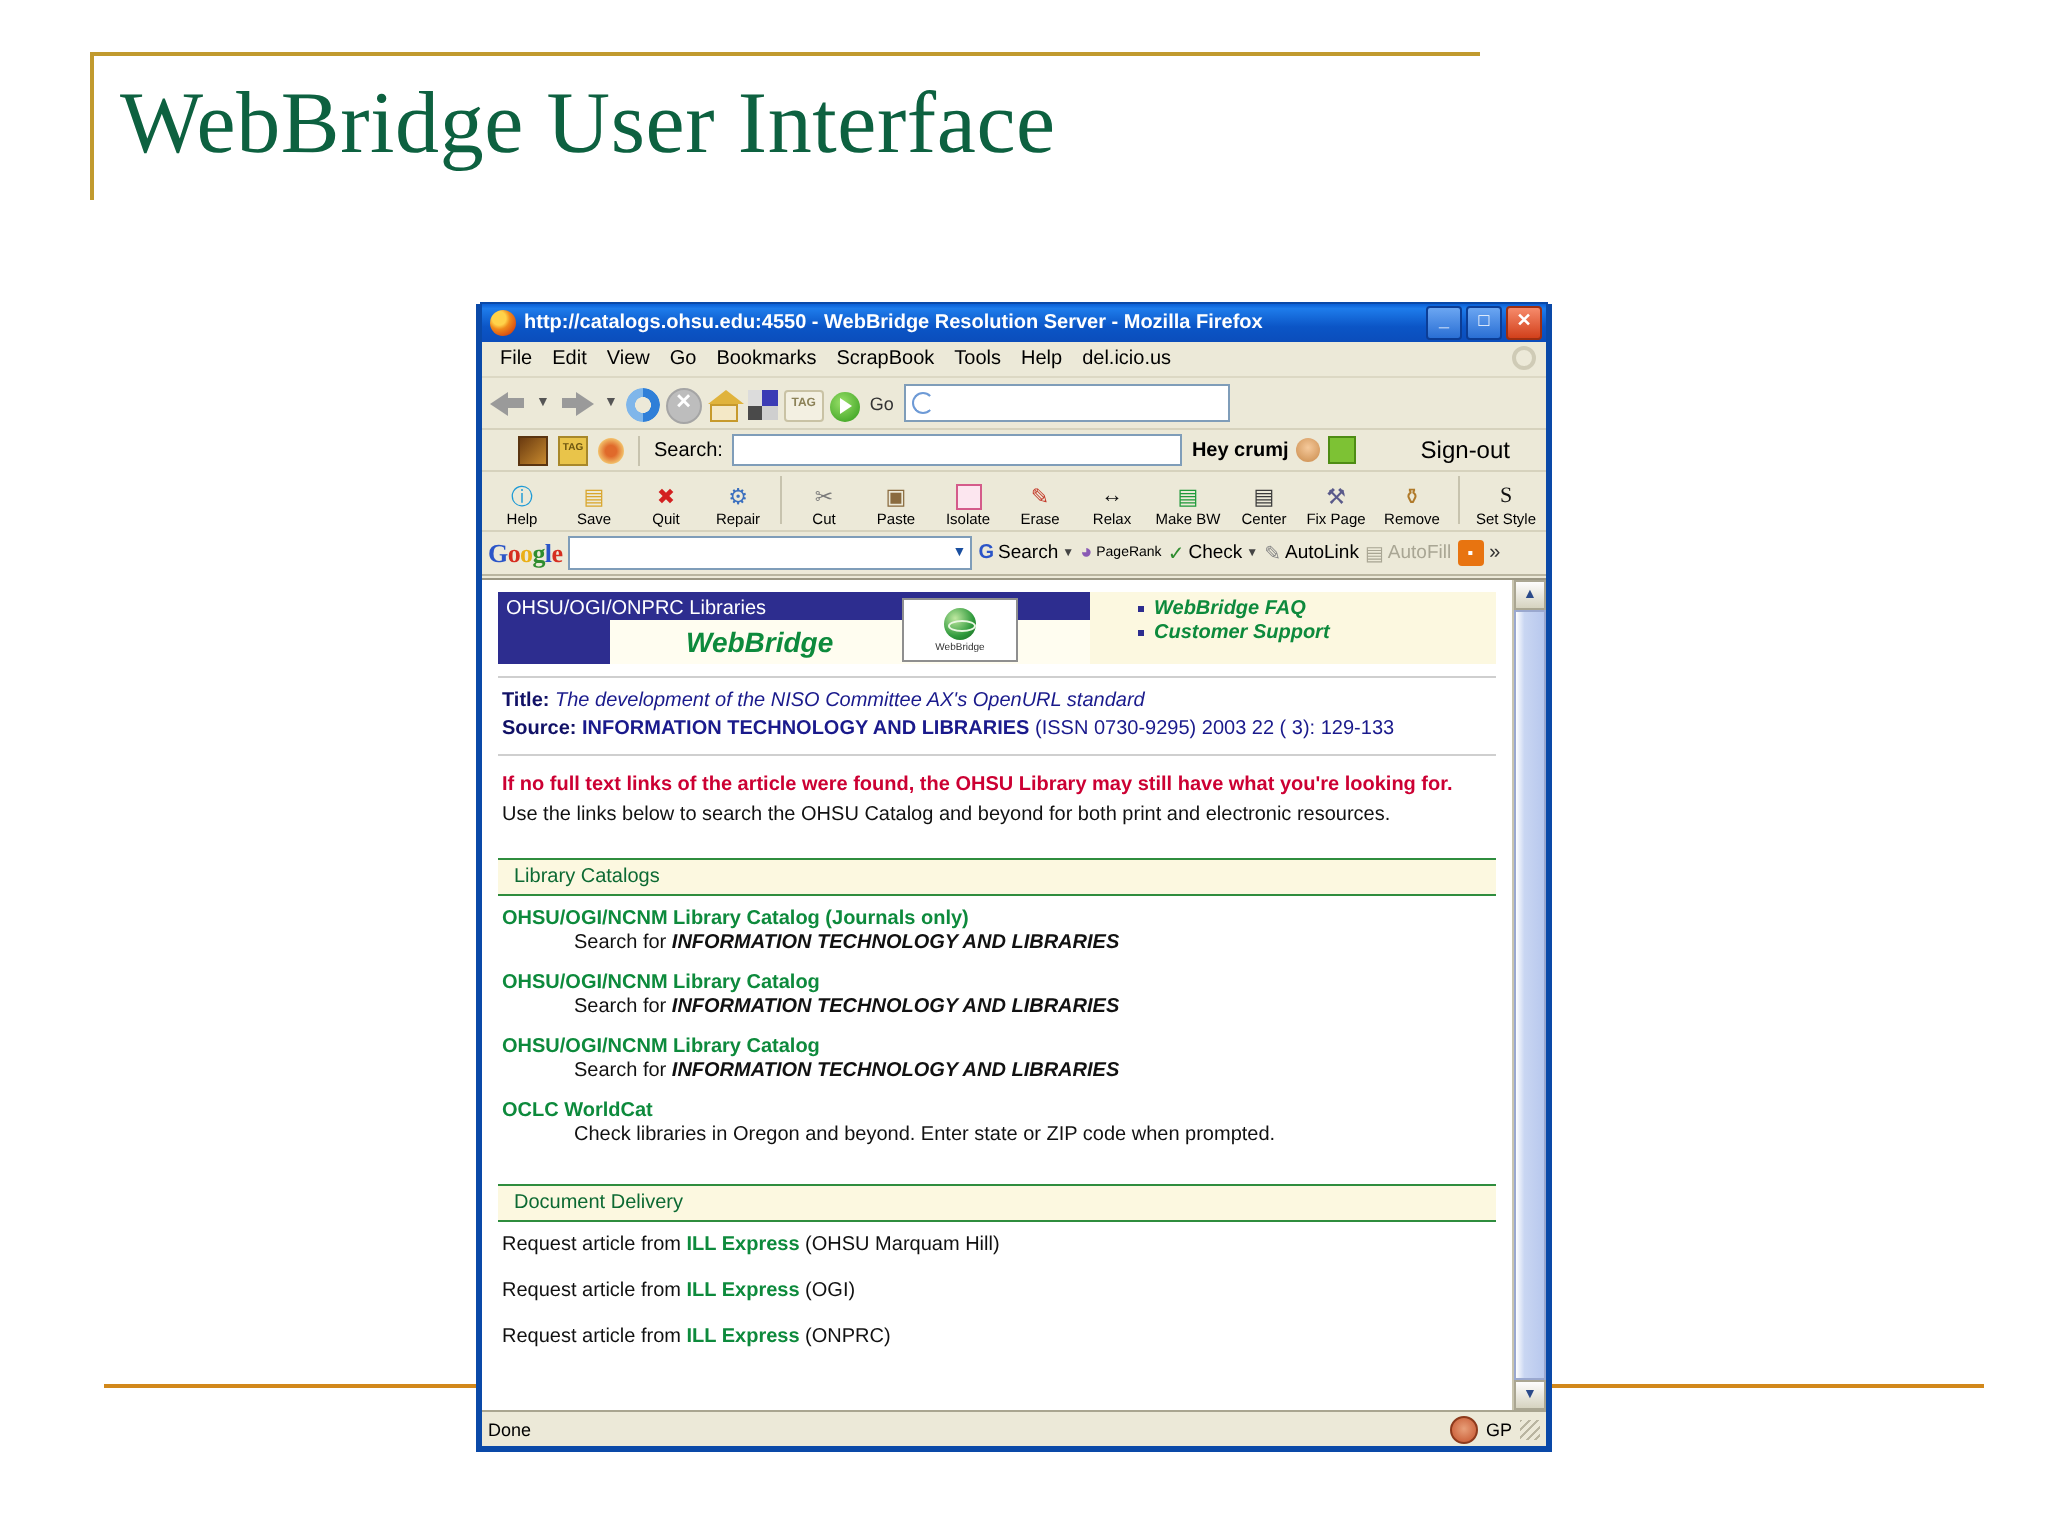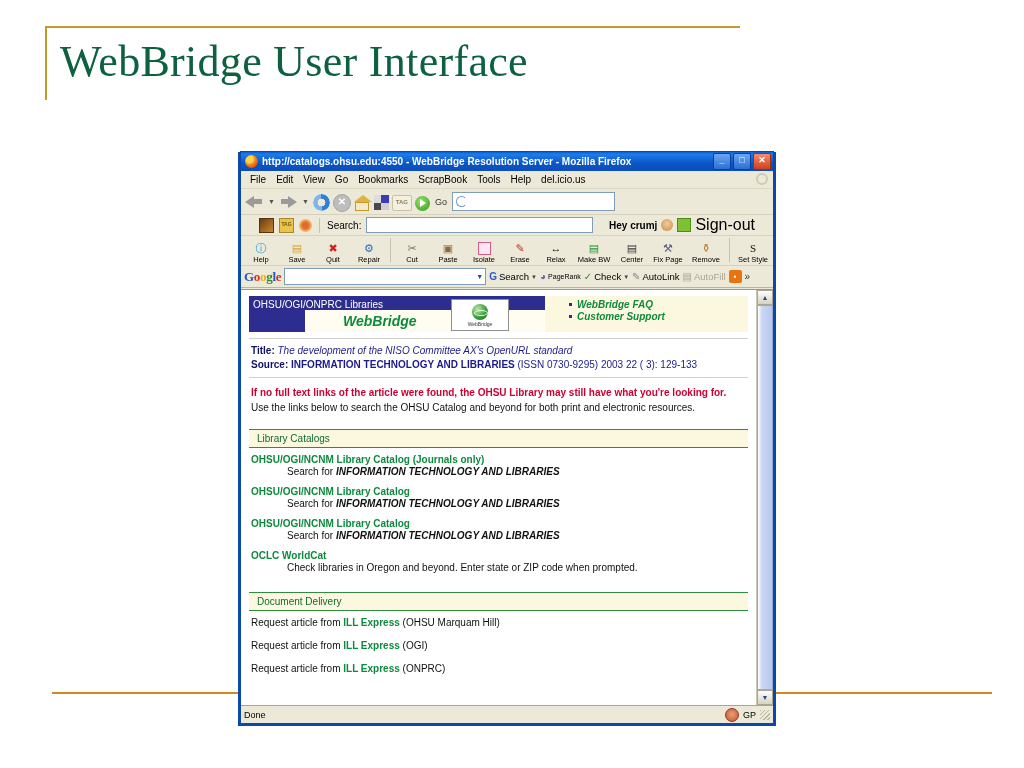--- a/index.html
+++ b/index.html
@@ -96,21 +96,21 @@
   .delico.i2{background:#e9c44a;border:1px solid #a8882a;color:#6b5510;font-size:5px;text-align:center;line-height:11px;font-weight:bold;}
   .delico.i3{background:radial-gradient(circle,#e06a2b 30%,#f2c06a 70%);border-radius:50%;}
   .sep{width:1px;height:15px;background:#c7c3ae;margin:0 2px;flex:0 0 auto;}
   #search-label{color:#000;}
   #del-search-input{flex:1 1 auto;height:14px;background:#fff;border:1px solid #7f9db9;max-width:225px;}
   #del-right{display:flex;align-items:center;gap:4px;margin-left:auto;}
   #hey-user{font-weight:bold;color:#000;font-size:10px;}
   .uico{width:12px;height:12px;}
   .uico.a{background:radial-gradient(circle at 50% 40%,#f5c99b,#c98a4a);border-radius:50%;}
   .uico.b{background:#7dc234;border:1px solid #4e8c14;}
-  #signout{font-size:16px;color:#000;}
+  #signout{font-size:12px;color:#000;margin-left:28px;}
 
   
   #aardvark{
     height:28px;background:#ece9d8;display:flex;align-items:flex-end;padding:0 2px 1px 2px;
     border-bottom:1px solid #d6d2bd;overflow:hidden;
   }
   .avitem{display:flex;flex-direction:column;align-items:center;width:36px;flex:0 0 auto;}
   .avitem.wide{width:40px;}
   .avitem .gl{height:14px;display:flex;align-items:center;justify-content:center;font-size:11px;}
   .avitem .lb{font-size:7.5px;color:#000;white-space:nowrap;}

